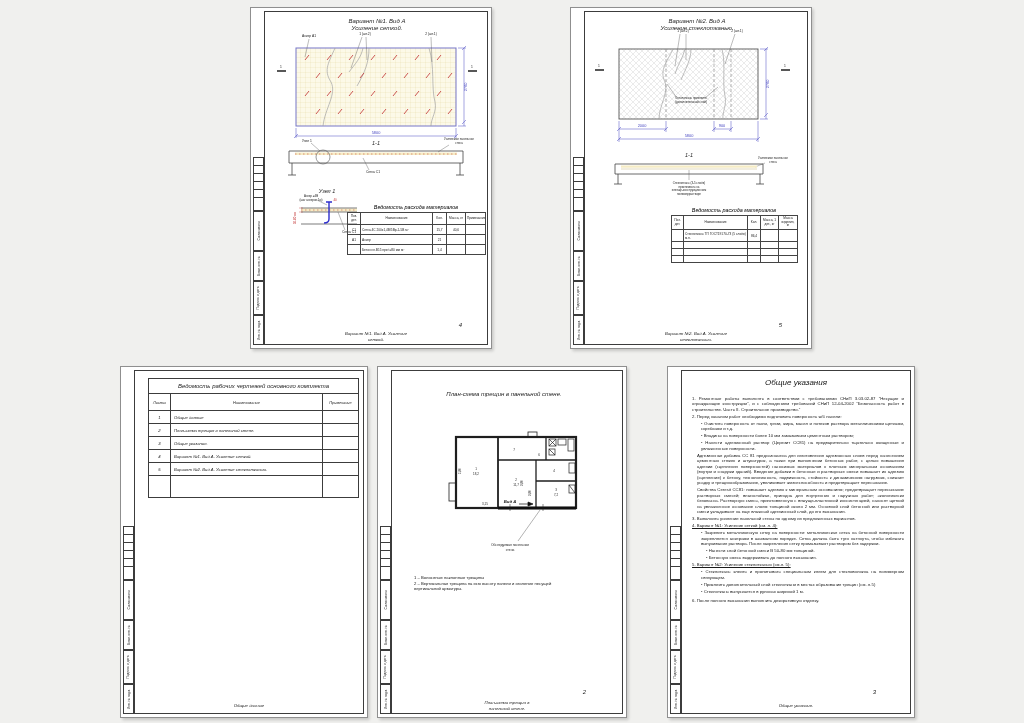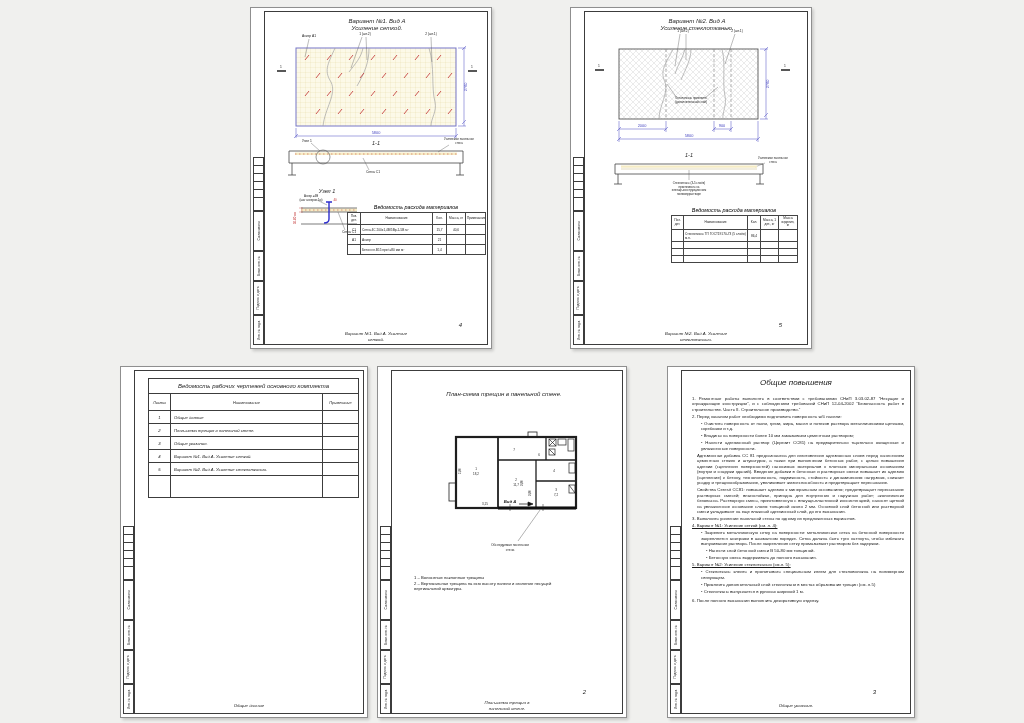--- a/index.html
+++ b/index.html
@@ -545,21 +545,21 @@
   <div class="vbox" style="bottom:67px;height:30px">
       <span>Взам. инв. №</span>
     </div>
   <div class="vbox" style="bottom:33px;height:34px">
       <span>Подпись и дата</span>
     </div>
   <div class="vbox" style="bottom:3px;height:30px">
       <span>Инв. № подл.</span>
     </div>
 
-  <div class="gn-title">Общие повышения</div>
+  <div class="gn-title">Общие указания</div>
   <div class="notes">
     <div class="gi">1.   Ремонтные работы выполнять в соответствии с требованиями СНиП 3.03.02-87 "Несущие и ограждающие конструкции", и с соблюдением требований СНиП 12-04-2002 "Безопасность работ в строительстве. Часть II. Строительное производство."</div>
     <div class="gi">2.  Перед началом работ необходимо подготовить поверхность ж/б панели:</div>
     <div class="gi b1">•  Очистить поверхность от пыли, грязи, жира, масел и потеков раствора металлическими щетками, скребками и т.д.</div>
     <div class="gi b1">•  Впадины на поверхности более 10 мм замазываем цементным раствором;</div>
     <div class="gi b1">•  Нанести адгезионный раствор (Церезит СС81) на предварительно тщательно очищенные и увлажненные поверхности.</div>
     <div class="gi p1">Адгезионная добавка СС 81 предназначена для изготовления адгезионных слоев перед нанесением цементных стяжек и штукатурок, а также при выполнении бетонных работ, с целью повышения адгезии (сцепления поверхностей) наносимых материалов к плотным минеральным основаниям (внутри и снаружи зданий). Введение добавки в бетонные и растворные смеси повышает их адгезию (сцепление) к бетону, технологичность, подвижность, стойкость к динамическим нагрузкам, снижает усадку и трещинообразование, увеличивает жизнеспособность и предотвращает пересыхание.</div>
     <div class="gi p1">Свойства Ceresit CC81: повышает адгезию к минеральным основаниям; предотвращает пересыхание растворных смесей; влагостойкая, пригодна для внутренних и наружных работ; экологически безопасна. Растворную смесь, приготовленную с вяжуще-пластичной консистенцией, наносят щеткой на увлажненное основание слоем толщиной около 2 мм. Основной слой бетонной или растворной смеси укладывают на еще влажный адгезионный слой, до его высыхания.</div>
     <div class="gi">3.  Выполнить усиление панельной стены по одному из предложенных вариантов.</div>
     <div class="gi u">4.  Вариант №1: Усиление сеткой (см. л. 4):</div>

